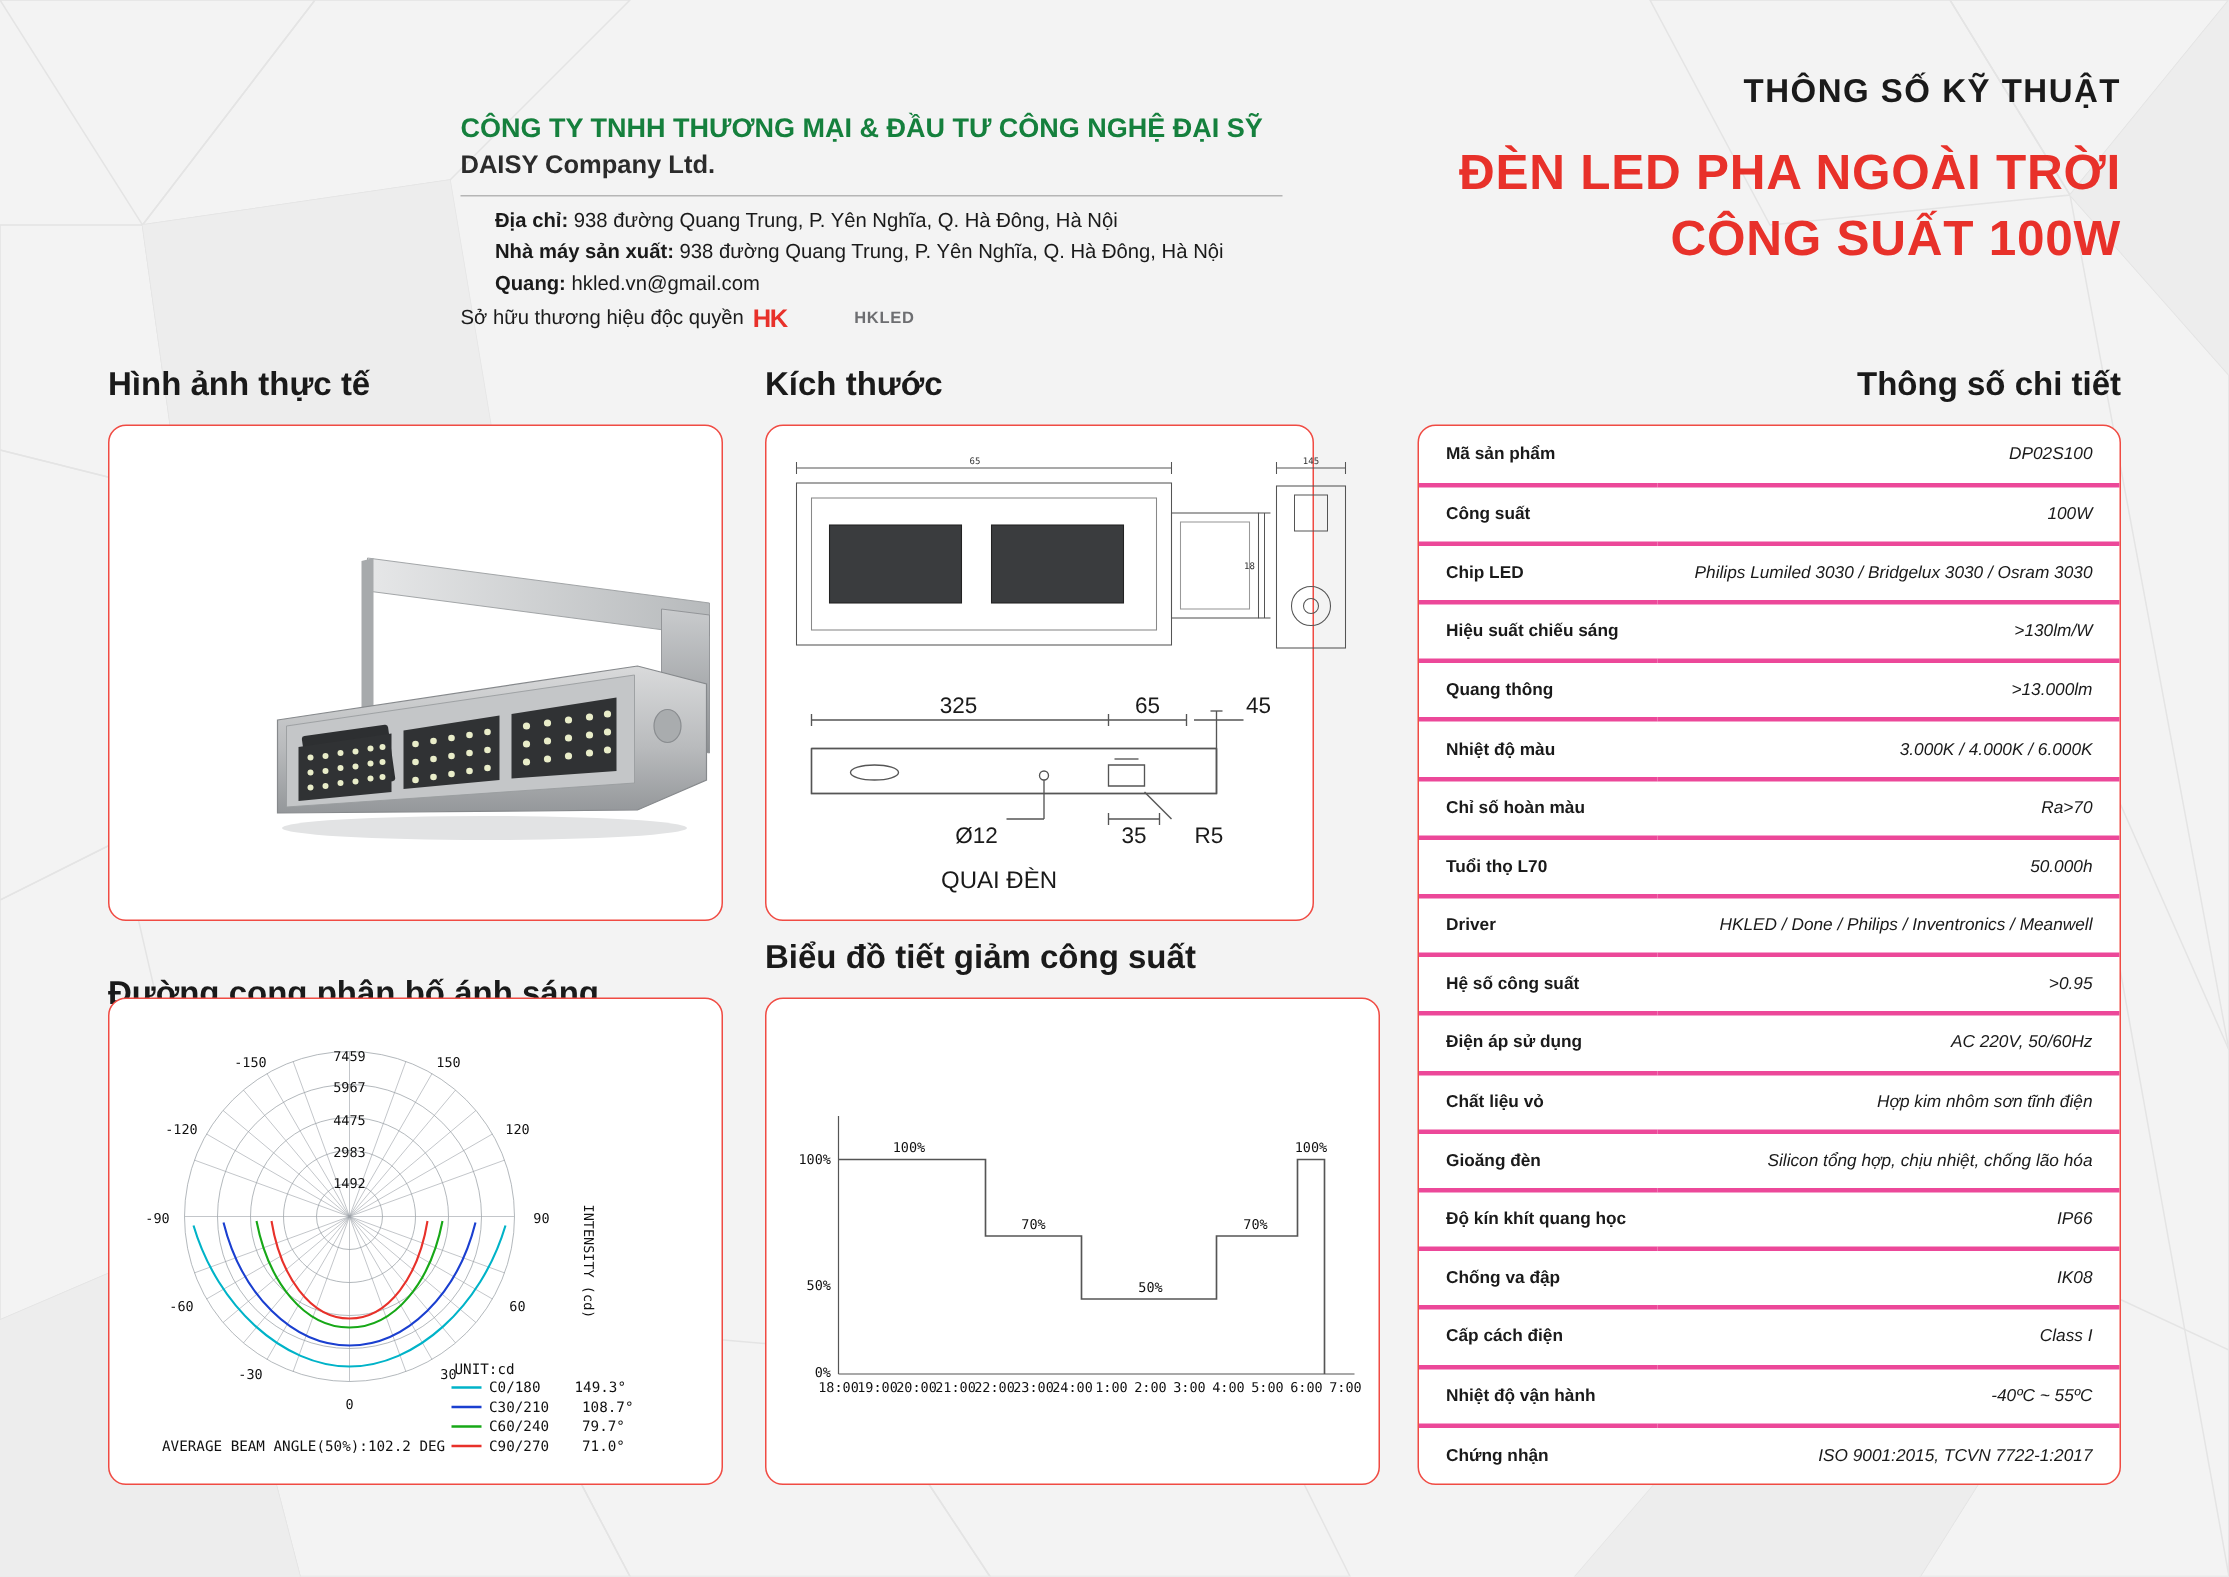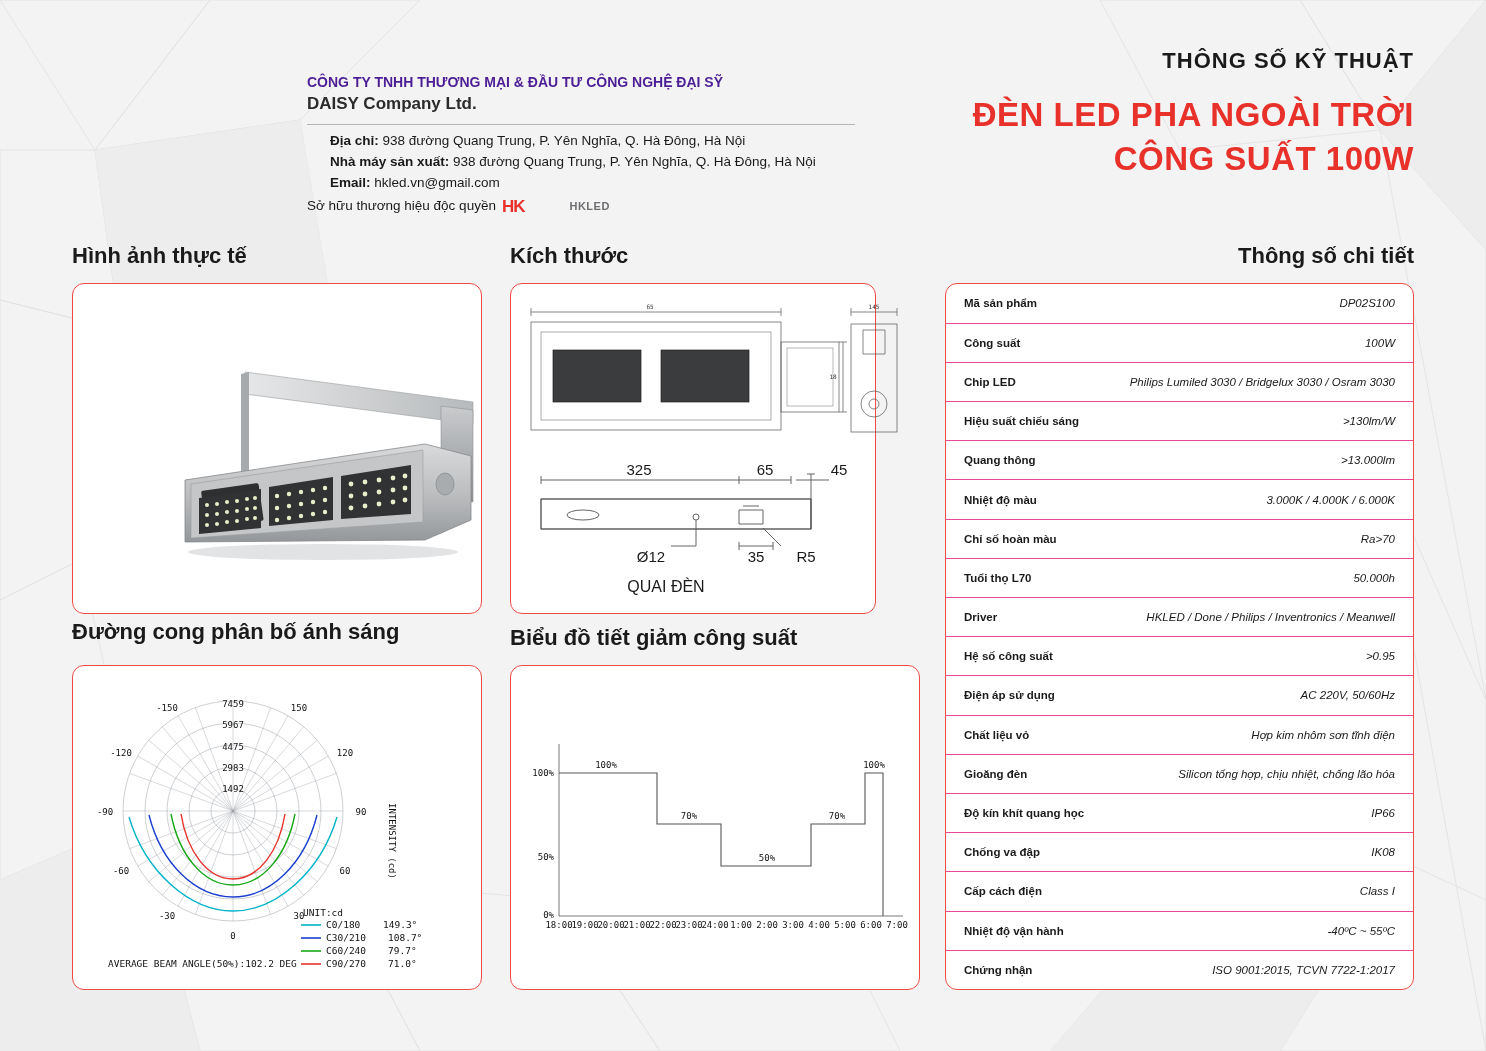--- a/index.html
+++ b/index.html
@@ -20,21 +20,21 @@
   
   .header { position:absolute; left:0; top:0; width:1486px; height:232px; }
 
   .logo-block { position:absolute; left:72px; top:62px; width:205px; height:160px; }
   .logo-swoosh { position:absolute; left:0; top:0; width:205px; height:120px; }
   .logo-daisy { position:absolute; left:22px; top:120px; font-size:21px; letter-spacing:2px;
      color:#6d6e71; font-weight:bold; }
   .logo-daisy .grp { font-weight:normal; letter-spacing:3px; font-size:19px;}
 
   .company { position:absolute; left:307px; top:72px; width:580px; }
-  .company .cname { font-size:14px; font-weight:bold; color:#4c1d95; line-height:1.45; }
+  .company .cname { font-size:18px; font-weight:bold; color:#15803d; line-height:1.45; }
   .company .cname2 { font-size:17px; font-weight:bold; color:#2b2b2b; line-height:1.45; }
   .company hr { border:0; border-top:1px solid #b5b5b5; margin:7px 0 6px 0; width:548px; }
   .company .line { font-size:13.5px; color:#1a1a1a; line-height:1.55; }
   .company .line b { font-weight:bold;margin-left:23px; }
   .brand-row { display:flex; align-items:center; gap:6px; font-size:13.5px; color:#1a1a1a; }
   .hkled { display:inline-flex; align-items:center; gap:3px; }
   .hkled .mark { color:#e8312a; font-weight:bold; font-size:17px; letter-spacing:-1px;}
   .hkled .word { color:#6d6e71; font-weight:bold; font-size:11px; letter-spacing:0.5px;padding-left:42px;}
 
   .title-block { position:absolute; right:72px; top:48px; text-align:right; width:640px; }
@@ -47,21 +47,21 @@
 
   
   .panel {
     position:absolute; background:#ffffff; border:1.5px solid #f04b43; border-radius:12px;
   }
 
   
   .spec-panel { left:945px; top:283px; width:469px; height:707px; }
   .spec-table { width:100%; border-collapse:collapse; }
   .spec-table td { font-size:11.5px; padding:0 18px; height:39.2px; vertical-align:middle;
-     border-bottom:1px solid #ec4899; }
+     border-bottom:3px solid #ec4899; }
   .spec-table tr:last-child td { border-bottom:none; }
   .spec-k { font-weight:bold; color:#1a1a1a; white-space:nowrap; }
   .spec-v { text-align:right; font-style:italic; color:#1a1a1a; }
 
   
   .prod-panel { left:72px; top:283px; width:410px; height:331px; }
   .dim-panel { left:510px; top:283px; width:366px; height:331px;text-decoration:underline; }
   .curve-panel { left:72px; top:665px; width:410px; height:325px; }
   .dim2-panel { left:510px; top:665px; width:410px; height:325px; }
 
@@ -115,42 +115,42 @@
       <hr>
       <div class="line">
         <b>Địa chỉ:</b>
         <span>938 đường Quang Trung, P. Yên Nghĩa, Q. Hà Đông, Hà Nội</span>
       </div>
       <div class="line">
         <b>Nhà máy sản xuất:</b>
         <span>938 đường Quang Trung, P. Yên Nghĩa, Q. Hà Đông, Hà Nội</span>
       </div>
       <div class="line">
-        <b>Email:</b>
+        <b>Quang:</b>
         <span>hkled.vn@gmail.com</span>
       </div>
       <div class="line brand-row">
         <span>Sở hữu thương hiệu độc quyền</span>
         <span class="hkled">
           <span class="mark">HK</span>
           <span class="word">HKLED</span>
         </span>
       </div>
     </div>
 
     <div class="title-block">
       <div class="title-main">THÔNG SỐ KỸ THUẬT</div>
       <div class="title-sub1">ĐÈN LED PHA NGOÀI TRỜI</div>
       <div class="title-sub2">CÔNG SUẤT 100W</div>
     </div>
   </div>
 
   <div class="sec-title" style="left:72px; top:243px;">Hình ảnh thực tế</div>
   <div class="sec-title" style="left:510px; top:243px;">Kích thước</div>
-  <div class="sec-title" style="left:72px; top:619px;">Đường cong phân bố ánh sáng</div>
+  <div class="sec-title" style="left:72px; top:649px;">Đường cong phân bố ánh sáng</div>
   <div class="sec-title" style="left:510px; top:625px;">Biểu đồ tiết giảm công suất</div>
   <div class="sec-title" style="right:72px; top:243px; text-align:right;">Thông số chi tiết</div>
 
   <div class="panel prod-panel">
     <svg viewBox="0 0 410 331" width="410" height="331">
       <defs>
         <linearGradient id="bodyG" x1="0" y1="0" x2="0" y2="1">
           <stop offset="0%" stop-color="#d9dadb"></stop>
           <stop offset="55%" stop-color="#b9bbbd"></stop>
           <stop offset="100%" stop-color="#94979a"></stop>

